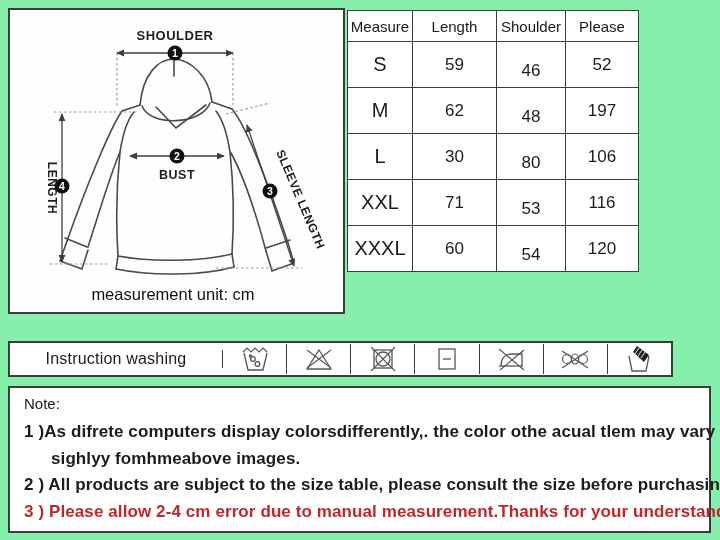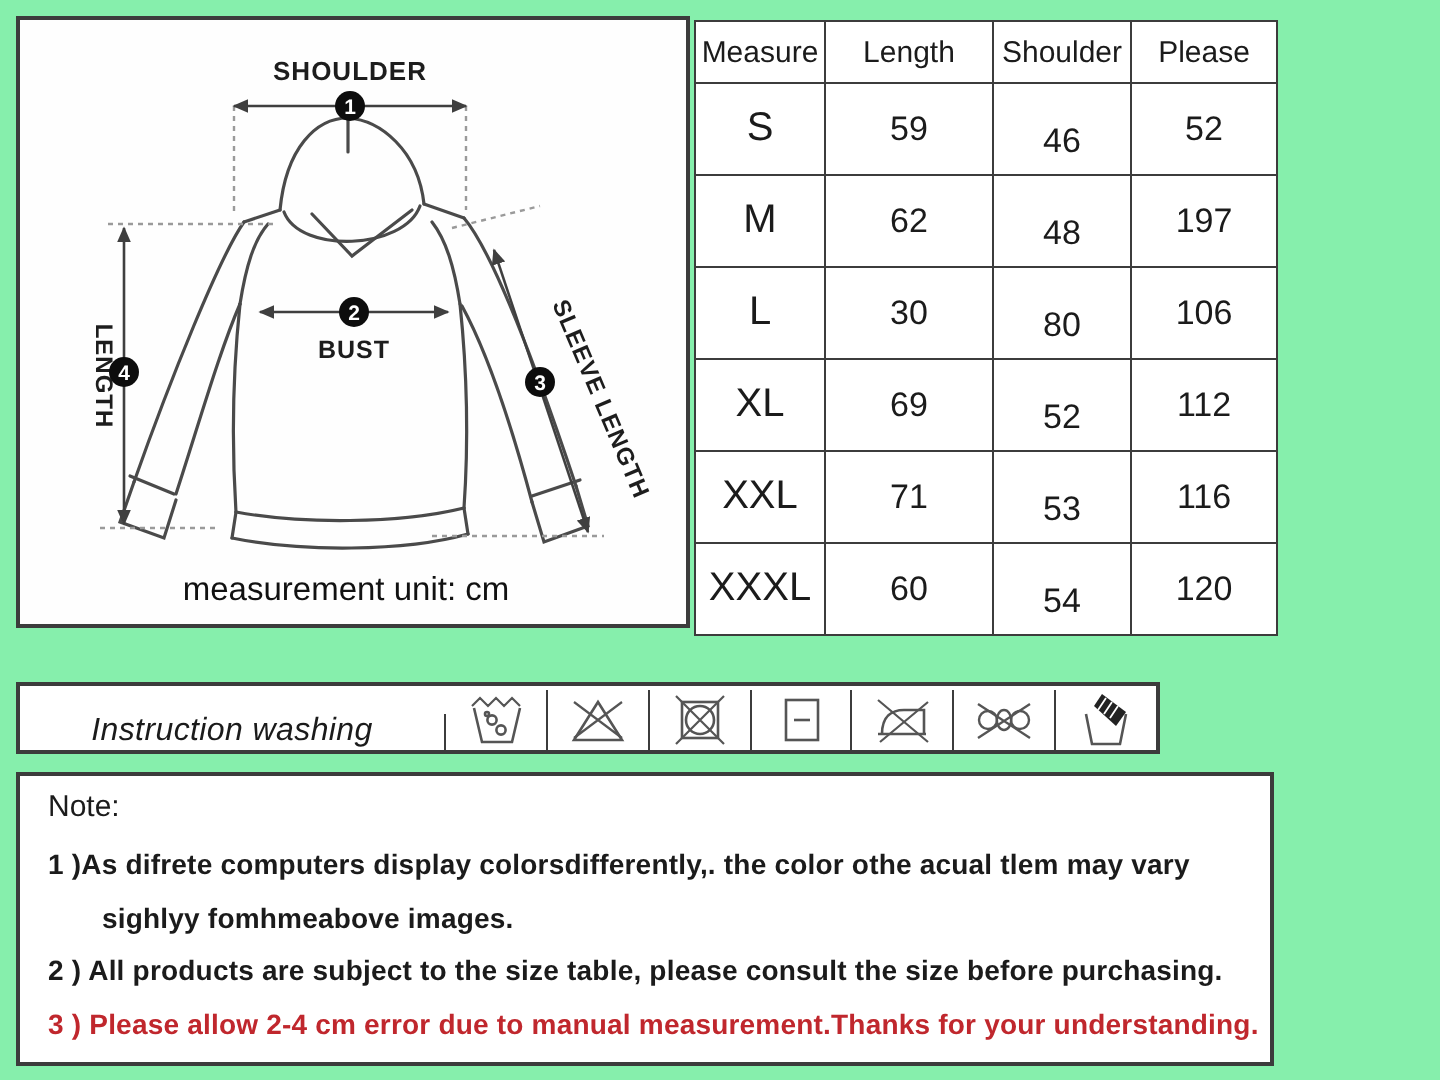--- a/index.html
+++ b/index.html
@@ -33,43 +33,43 @@
   .size-table tbody tr{height:46px;}
   .size-table th{font-size:15px;font-weight:500;}
   .size-table td{font-size:17px;font-weight:500;}
   .size-table td.size-cell{font-size:20px;}
   .size-table td.lower{padding-top:13px;}
   .col-measure{width:65px;} .col-length{width:84px;}
   .col-shoulder{width:69px;} .col-chest{width:73px;}
 
   
   .wash-bar{
-    position:absolute;left:8px;top:341px;width:572px;height:36px;
+    position:absolute;left:8px;top:341px;width:665px;height:36px;
     border:2px solid #3c3c3c;box-sizing:border-box;background:#fff;
-    display:flex;align-items:flex-end;font-style:italic;
+    display:flex;align-items:center;
   }
   .wash-label{
     width:213px;flex:0 0 213px;display:flex;align-items:center;justify-content:center;
     font-size:16px;letter-spacing:.2px;border-right:1.6px solid #3c3c3c;box-sizing:border-box;
   }
   .wash-cell{
     flex:1 1 0;display:flex;align-items:center;justify-content:center;
     border-right:1.6px solid #3c3c3c;box-sizing:border-box;
   }
   .wash-cell:last-child{border-right:none;}
   .wash-cell svg{display:block;}
 
   
   .note-box{
-    position:absolute;left:8px;top:386px;width:629px;height:147px;
+    position:absolute;left:8px;top:386px;width:703px;height:147px;
     border:2px solid #3c3c3c;box-sizing:border-box;background:#fff;
     padding:7px 6px 4px 14px;
   }
   .note-title{font-size:15px;font-weight:500;margin-bottom:7px;}
-  .note-line{font-size:14px;font-weight:600;line-height:26.5px;letter-spacing:.1px;white-space:nowrap;}
+  .note-line{font-size:17px;font-weight:600;line-height:26.5px;letter-spacing:.1px;white-space:nowrap;}
   .note-line.cont{padding-left:27px;}
   .note-line.red{color:#c0272d;}
 
   
   text{font-family:"Liberation Sans",sans-serif;}
 </style>
 </head>
 <body>
 
 <div class="canvas">
@@ -183,26 +183,20 @@
         <td class="lower">48</td>
         <td>197</td>
       </tr>
       <tr>
         <td class="size-cell">L</td>
         <td>30</td>
         <td class="lower">80</td>
         <td>106</td>
       </tr>
       <tr>
-        <td class="size-cell">XL</td>
-        <td>69</td>
-        <td class="lower">52</td>
-        <td>112</td>
-      </tr>
-      <tr>
         <td class="size-cell">XXL</td>
         <td>71</td>
         <td class="lower">53</td>
         <td>116</td>
       </tr>
       <tr>
         <td class="size-cell">XXXL</td>
         <td>60</td>
         <td class="lower">54</td>
         <td>120</td>

